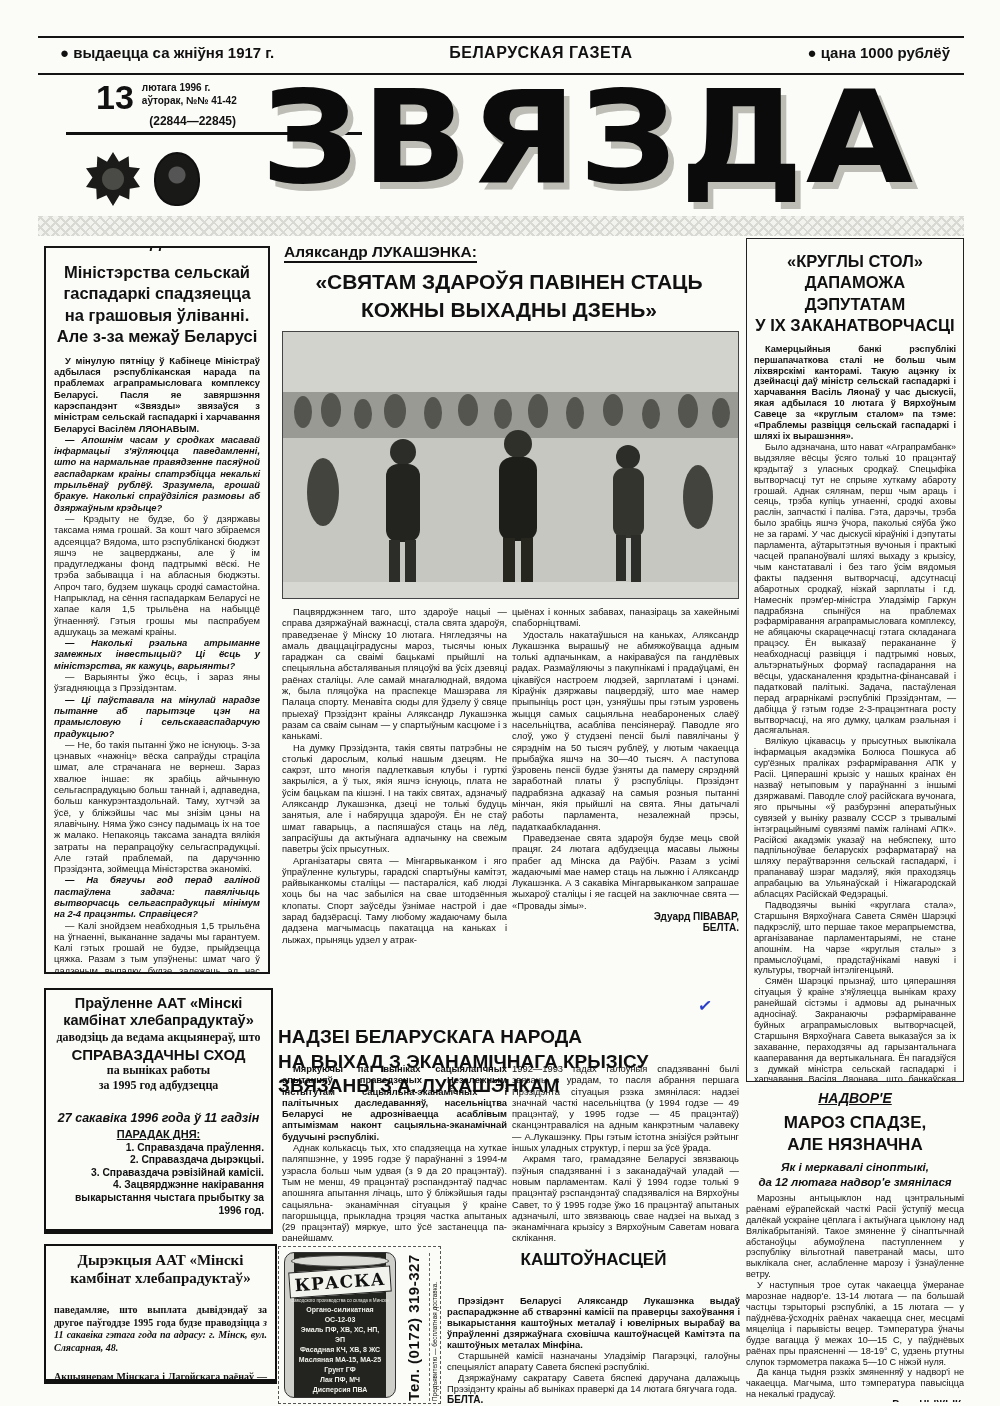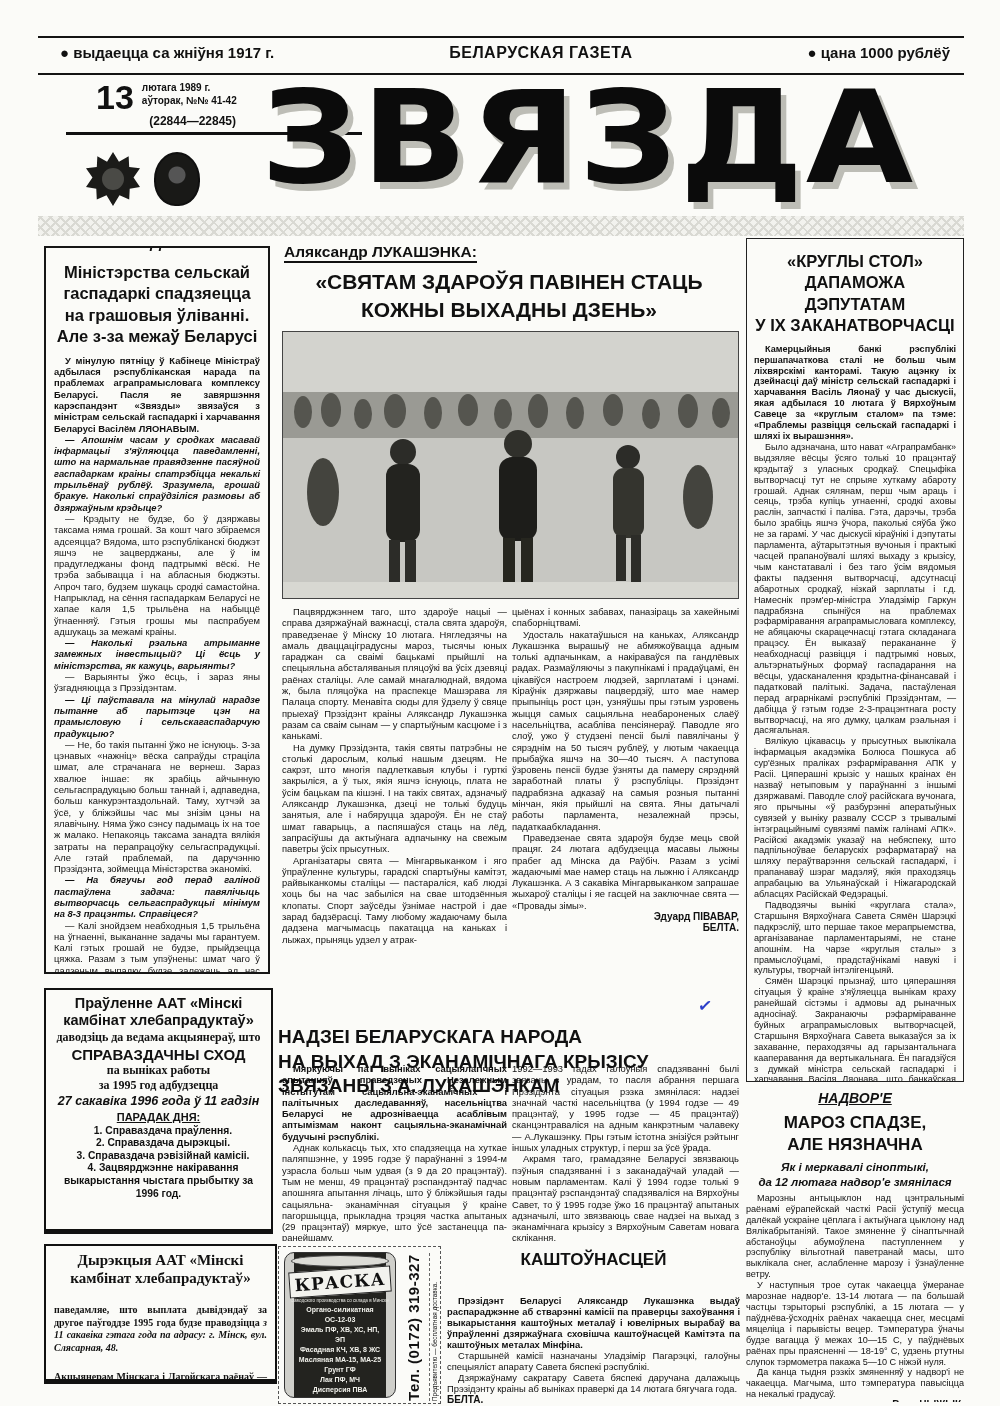--- a/index.html
+++ b/index.html
@@ -44,24 +44,24 @@
   .byline { text-align:right; font-weight:bold; font-size:10px; margin-top:3px; text-indent:0 !important; }
   
   #leftbox { position:absolute; left:44px; top:246px; width:226px; height:728px; border:2px solid #161616; padding:10px 8px 6px; overflow:hidden; }
   #leftbox .rubric { position:absolute; top:-11px; left:50%; transform:translateX(-50%); background:#fbfbf8; padding:0 10px; font-weight:bold; font-style:italic; font-size:16px; white-space:nowrap; }
   #leftbox h2 { font-size:16.5px; line-height:1.3; text-align:center; margin:4px 0 7px; font-weight:bold; }
   
   #sharebox { position:absolute; left:44px; top:988px; width:229px; height:246px; border:2px solid #111; border-bottom-width:5px; padding:5px 7px; text-align:center; overflow:hidden; }
   #sharebox .org { font-size:14.5px; font-weight:bold; line-height:1.2; }
   #sharebox .l { font-size:12px; font-weight:bold; line-height:1.25;font-family:Liberation Serif, serif; }
   #sharebox .big { font-size:15px; font-weight:bold; margin-top:1px; }
-  #sharebox .date { font-size:12.5px; font-weight:bold; font-style:italic; margin-top:1px; }
+  #sharebox .date { font-size:12.5px; font-weight:bold; font-style:italic; margin-top:18px; }
   #sharebox .addr { font-size:10px; font-weight:bold; font-style:italic; text-align:justify; line-height:1.18; margin-top:1px; }
   #sharebox .agtitle { font-size:11px; font-weight:bold; text-decoration:underline; margin-top:3px; }
-  #sharebox .agenda { text-align:center; font-size:10.3px; font-weight:bold; line-height:1.22; margin-top:2px; }
+  #sharebox .agenda { text-align:right; font-size:10.3px; font-weight:bold; line-height:1.22; margin-top:2px; }
   #sharebox .agenda div { text-indent:9px; }
   
   #divbox { position:absolute; left:44px; top:1244px; width:233px; height:140px; border:2px solid #111; border-bottom-width:5px; padding:5px 8px; overflow:hidden; font-family:"Liberation Serif", serif; }
   #divbox h3 { text-align:center; font-size:15px; line-height:1.2; font-weight:bold; }
   #divbox .t { font-size:10px; font-weight:bold; line-height:1.25; text-align:justify; margin-top:17px; }
   #divbox .it { font-style:italic; }
   
   #kicker { position:absolute; left:284px; top:243px; font-size:15.5px; font-weight:bold; border-bottom:2px solid #111; padding-bottom:0; }
   #luka-head { position:absolute; left:278px; top:268px; width:462px; text-align:center; font-size:21px; font-weight:bold; line-height:1.35; }
   #photo { position:absolute; left:282px; top:331px; width:457px; height:268px; border:1px solid #444; background:#c6c6c2; }
@@ -109,21 +109,21 @@
   <div id="topbar">
     <span>● выдаецца са жніўня 1917 г.</span>
     <span class="ctr">БЕЛАРУСКАЯ ГАЗЕТА</span>
     <span>● цана 1000 рублёў</span>
   </div>
 
   <div id="dateblock">
     <div class="row">
       <span class="day">13</span>
       <span class="small">
-        <span>лютага 1989 г.</span><br>
+        <span>лютага 1996 г.</span><br>
         <span>аўторак, №№ 41-42</span>
       </span>
     </div>
     <div class="num">(22844—22845)</div>
     <div class="underline"></div>
   </div>
 
   <div id="medals">
     <span class="medal-star"></span>
     <span class="medal-round"></span>
@@ -136,21 +136,21 @@
   <div id="leftbox" class="bodytxt">
     <div class="rubric">НАЎЗДАГОН</div>
     <h2>Міністэрства сельскай гаспадаркі спадзяецца на грашовыя ўліванні. Але з-за межаў Беларусі</h2>
     <p class="lead">У мінулую пятніцу ў Кабінеце Міністраў адбылася рэспубліканская нарада па праблемах аграпрамысловага комплексу Беларусі. Пасля яе завяршэння карэспандэнт «Звязды» звязаўся з міністрам сельскай гаспадаркі і харчавання Беларусі Васілём ЛЯОНАВЫМ.</p>
     <p class="q">— Апошнім часам у сродках масавай інфармацыі з'яўляюцца паведамленні, што на нармальнае правядзенне пасяўной гаспадаркам краіны спатрэбіцца некалькі трыльёнаў рублёў. Зразумела, грошай бракуе. Наколькі спраўдзіліся размовы аб дзяржаўным крэдыце?</p>
     <p>— Крэдыту не будзе, бо ў дзяржавы таксама няма грошай. За кошт чаго збіраемся адсеяцца? Вядома, што рэспубліканскі бюджэт яшчэ не зацверджаны, але ў ім прадугледжаны фонд падтрымкі вёскі. Не трэба забывацца і на абласныя бюджэты. Апроч таго, будзем шукаць сродкі самастойна. Напрыклад, на сёння гаспадаркам Беларусі не хапае каля 1,5 трыльёна на набыццё ўгнаенняў. Гэтыя грошы мы паспрабуем адшукаць за межамі краіны.</p>
     <p class="q">— Наколькі рэальна атрыманне замежных інвестыцый? Ці ёсць у міністэрства, як кажуць, варыянты?</p>
     <p>— Варыянты ўжо ёсць, і зараз яны ўзгадняюцца з Прэзідэнтам.</p>
     <p class="q">— Ці паўставала на мінулай нарадзе пытанне аб парытэце цэн на прамысловую і сельскагаспадарчую прадукцыю?</p>
     <p>— Не, бо такія пытанні ўжо не існуюць. З-за цэнавых «нажніц» вёска сапраўды страціла шмат, але страчанага не вернеш. Зараз хвалюе іншае: як зрабіць айчынную сельгаспрадукцыю больш таннай і, адпаведна, больш канкурэнтаздольнай. Таму, хутчэй за ўсё, у бліжэйшы час мы знізім цэны на ялавічыну. Няма ўжо сэнсу падымаць іх на тое ж малако. Непакояць таксама занадта вялікія затраты на перапрацоўку сельгаспрадукцыі. Але гэтай праблемай, па даручэнню Прэзідэнта, зоймецца Міністэрства эканомікі.</p>
-    <p class="q">— На бягучы год перад галіной пастаўлена задача: павялічыць вытворчасць сельгаспрадукцыі мінімум на 8-3 працэнты. Справіцеся?</p>
+    <p class="q">— На бягучы год перад галіной пастаўлена задача: павялічыць вытворчасць сельгаспрадукцыі мінімум на 2-4 працэнты. Справіцеся?</p>
     <p>— Калі знойдзем неабходныя 1,5 трыльёна на ўгнаенні, выкананне задачы мы гарантуем. Калі гэтых грошай не будзе, прыйдзецца цяжка. Разам з тым упэўнены: шмат чаго ў дадзеным выпадку будзе залежаць ад нас саміх.</p>
 
   </div>
 
   <div id="sharebox">
     <div class="org">Праўленне ААТ «Мінскі камбінат хлебапрадуктаў»</div>
     <div class="l">даводзіць да ведама акцыянераў, што</div>
     <div class="big">СПРАВАЗДАЧНЫ СХОД</div>
     <div class="l">па выніках работы</div>
     <div class="l">за 1995 год адбудзецца</div>

